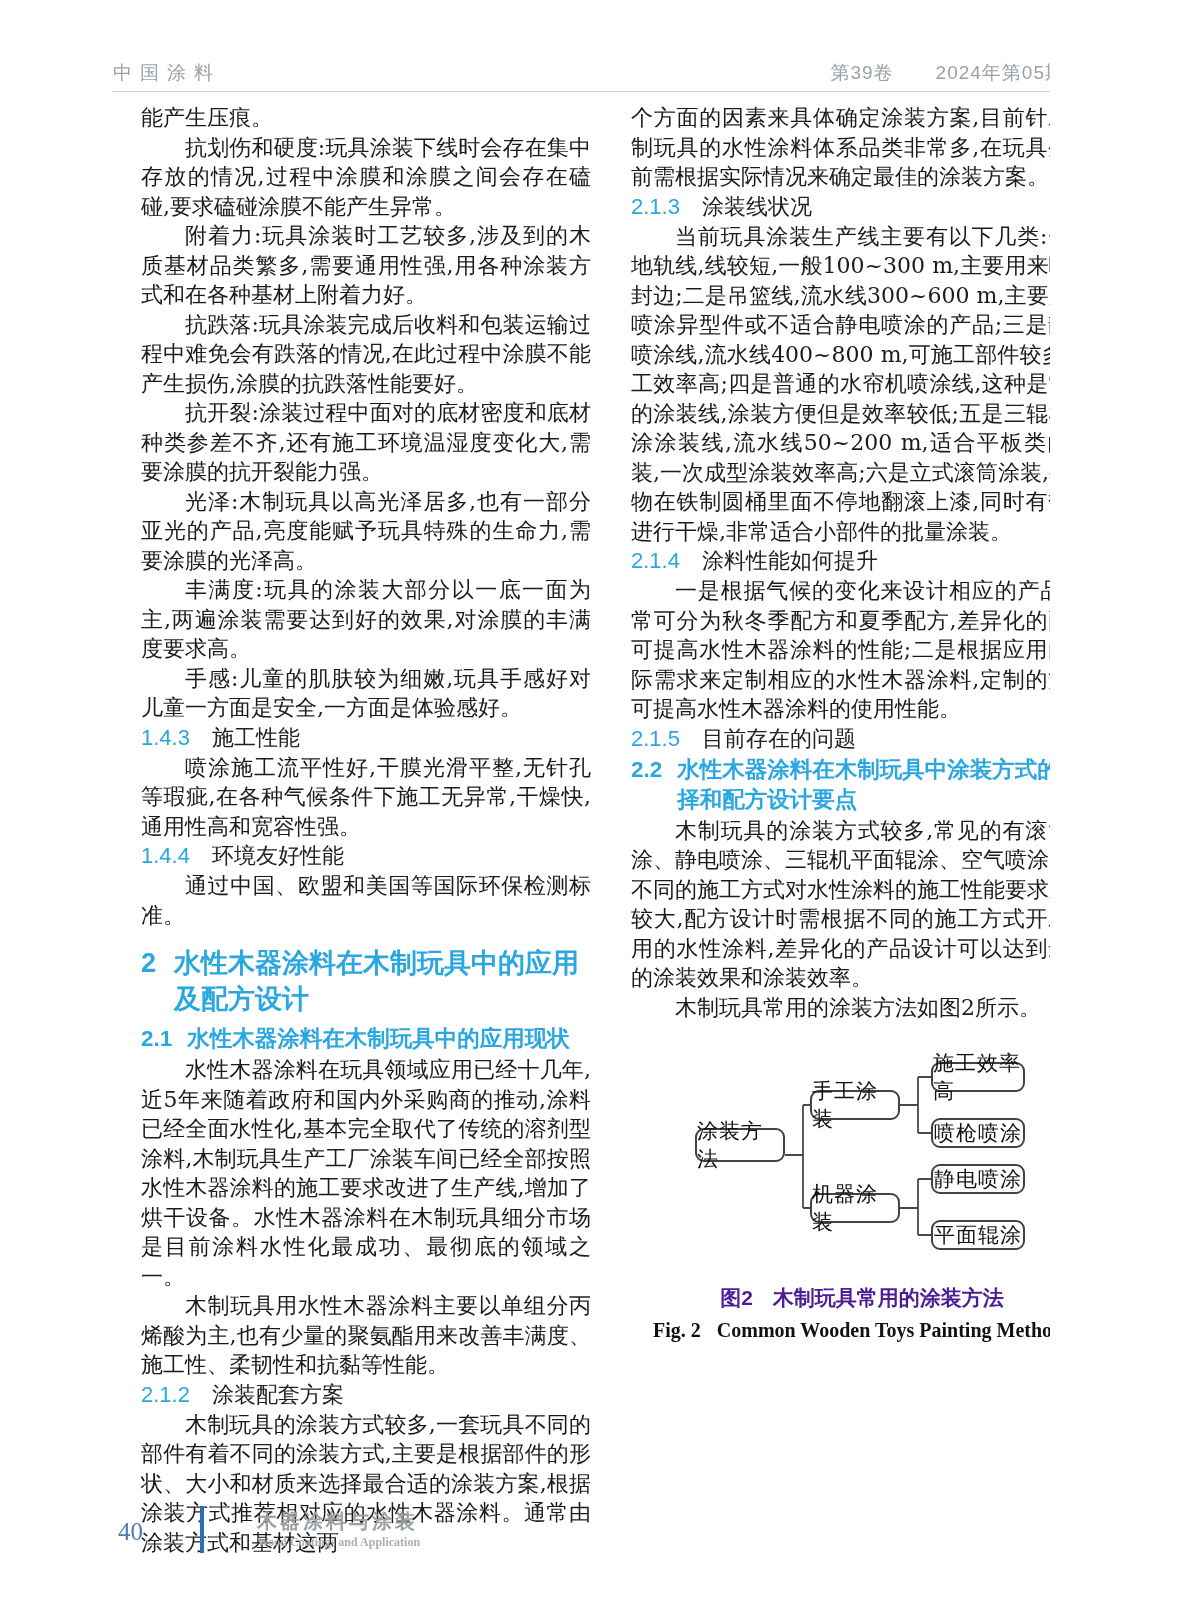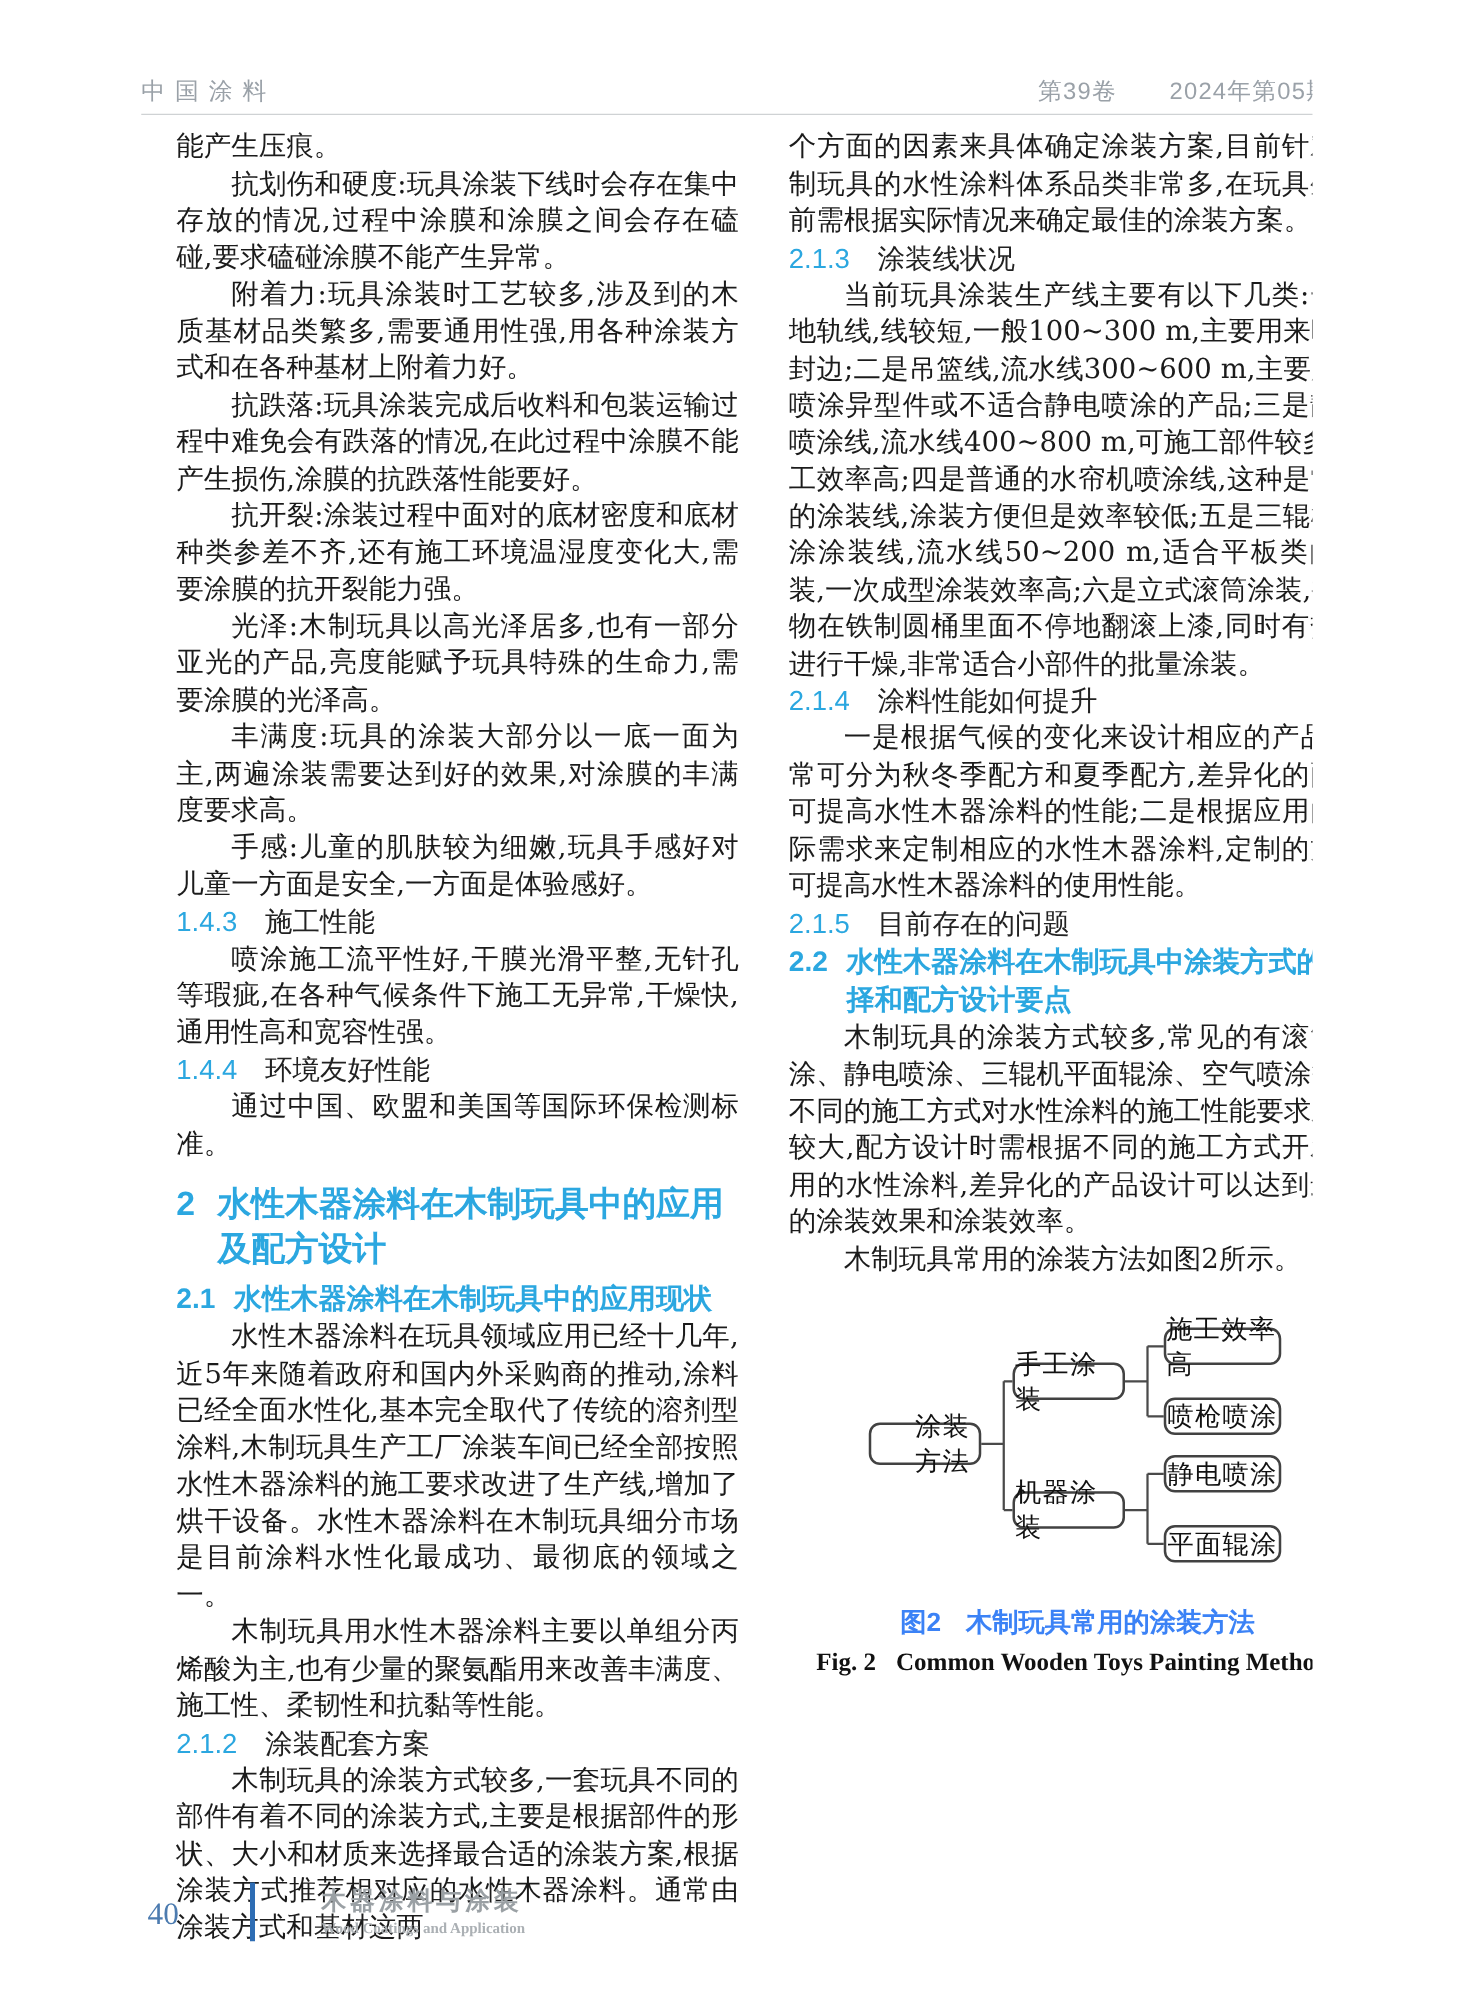--- a/index.html
+++ b/index.html
@@ -30,21 +30,21 @@
       display:flex;gap:15px;font-family:"Liberation Sans",sans-serif;}
 
   
   figure{margin:10px 0 0 0;}
   .diagram{position:relative;height:228px;width:462px;}
   .connectors{position:absolute;left:0;top:0;}
   .dbox{position:absolute;box-sizing:border-box;border:2px solid #424242;border-radius:9px;
         background:#fff;display:flex;align-items:center;justify-content:center;
         font-size:21px;color:#111;letter-spacing:1px;}
   .figcap{text-align:center;margin-top:24px;}
-  .cap-cn{font-size:21px;font-weight:bold;color:#3b82f6;font-family:"Liberation Sans",sans-serif;}
+  .cap-cn{font-size:21px;font-weight:bold;color:#4c1d95;font-family:"Liberation Sans",sans-serif;}
   .cap-cn .cap-label{margin-right:20px;}
   .cap-en{font-size:20px;font-weight:bold;color:#111;margin-top:7px;font-family:"Liberation Serif",serif;}
   .cap-en .cap-label{margin-right:16px;}
 
   
   .ftr{position:absolute;left:113px;top:1506px;display:flex;align-items:flex-start;gap:44px;}
   .pnum{font-size:25px;color:#4d7cb0;margin:12px 13px 0 5px;font-family:"Liberation Serif",serif;}
   .fbar{width:4px;height:47px;background:#2e6db4;margin-right:9px;}
   .fcn{font-size:20px;color:#9aa0a4;letter-spacing:3px;font-weight:bold;
        font-family:"Liberation Sans",sans-serif;line-height:26px;margin-top:2px;}
@@ -125,21 +125,21 @@
       <p class="body ind">木制玩具的涂装方式较多,常见的有滚筒喷涂、静电喷涂、三辊机平面辊涂、空气喷涂等。不同的施工方式对水性涂料的施工性能要求差异较大,配方设计时需根据不同的施工方式开发专用的水性涂料,差异化的产品设计可以达到最佳的涂装效果和涂装效率。</p>
       <p class="body ind">木制玩具常用的涂装方法如图2所示。</p>
 
       <figure>
         <div class="diagram">
           <svg class="connectors" width="462" height="228" viewBox="0 0 462 228">
             <path d="M154 123 H172 M172 73 V176 M172 73 H179 M172 176 H179
                      M269 73 H287 M287 45 V101 M287 45 H300 M287 101 H300
                      M269 176 H287 M287 147 V203 M287 147 H300 M287 203 H300" stroke="#4a4a4a" stroke-width="1.8" fill="none"></path>
           </svg>
-          <div class="dbox" style="left:64px;top:106px;width:90px;height:34px;padding-left:35px;">涂装方法</div>
+          <div class="dbox" style="left:64px;top:96px;width:90px;height:34px;">涂装方法</div>
           <div class="dbox" style="left:179px;top:58px;width:90px;height:30px;">手工涂装</div>
           <div class="dbox" style="left:179px;top:161px;width:90px;height:30px;">机器涂装</div>
           <div class="dbox" style="left:300px;top:30px;width:94px;height:30px;">施工效率高</div>
           <div class="dbox" style="left:300px;top:86px;width:94px;height:30px;">喷枪喷涂</div>
           <div class="dbox" style="left:300px;top:132px;width:94px;height:30px;">静电喷涂</div>
           <div class="dbox" style="left:300px;top:188px;width:94px;height:30px;">平面辊涂</div>
         </div>
         <figcaption class="figcap">
           <div class="cap-cn">
             <span class="cap-label">图2</span><span>木制玩具常用的涂装方法</span>

